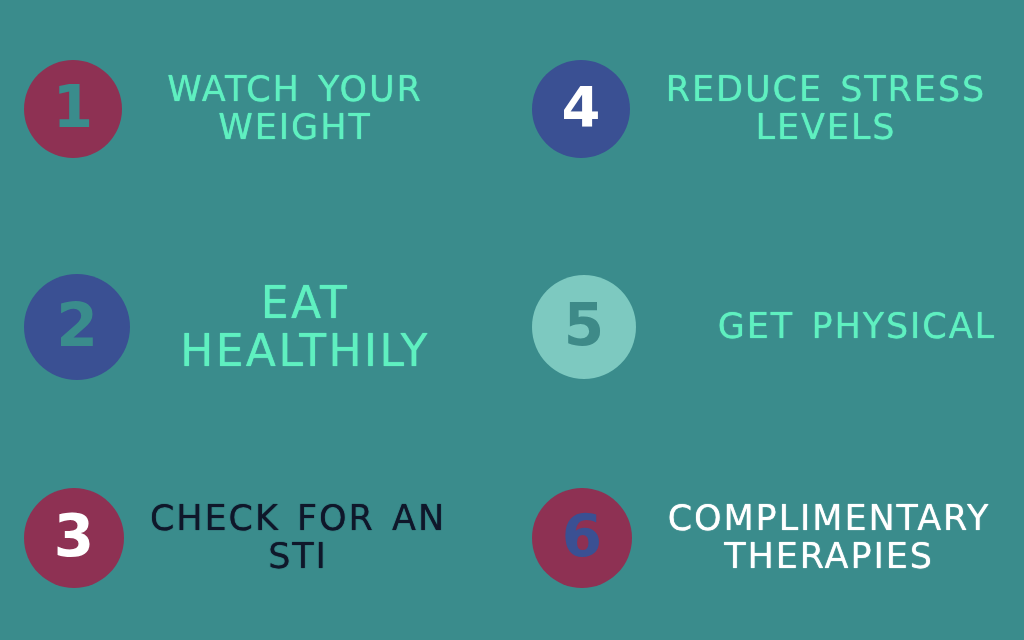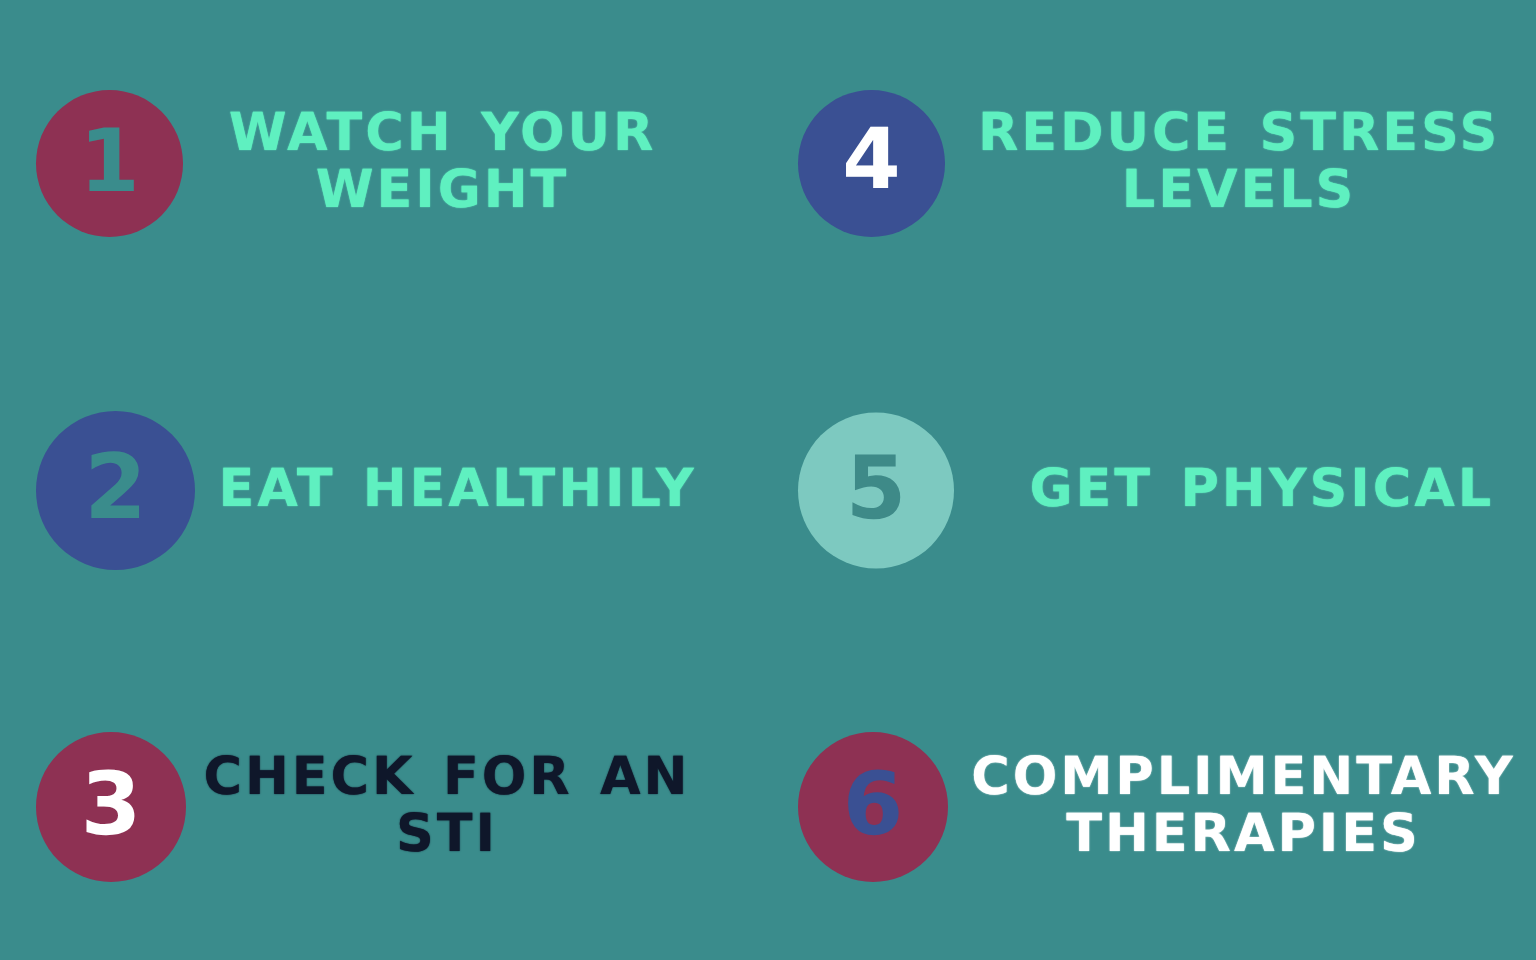--- a/index.html
+++ b/index.html
@@ -55,35 +55,35 @@
     font-family: "DejaVu Sans", sans-serif;
     font-weight: bold;
     line-height: 1;
     display: block;
     transform: translateY(-2px);
   }
 
   
   .tip-label {
     font-family: "DejaVu Sans", sans-serif;
-    font-weight: bold;
+    font-weight: normal;
     text-transform: uppercase;
     line-height: 1.08;
     text-align: center;
     letter-spacing: 0.055em;
     position: relative;
     z-index: 2;
     flex: 1 1 auto;
     text-shadow: 0 0 1px currentColor;
     word-spacing: 0.12em;
   }
 
   
   .s-1 .tip-label { font-size: 35px; margin-left: 12px; margin-right: 56px; }
-  .s-2 .tip-label { font-size: 35px; margin-left: -4px; margin-right: 28px; }
+  .s-2 .tip-label { font-size: 44px; margin-left: -4px; margin-right: 28px; }
   .s-3 .tip-label { font-size: 35px; margin-left: 6px;  margin-right: 46px; }
   .s-4 .tip-label { font-size: 35px; margin-left: 10px; margin-right: 12px; }
   .s-5 .tip-label { font-size: 35px; margin-left: 30px; margin-right: 28px; text-align: right; }
   .s-6 .tip-label { font-size: 35px; margin-left: 6px;  margin-right: 4px; }
 </style>
 </head>
 <body style="background: rgb(58, 140, 140);">
 
 <div id="infographic" style="background: rgb(58, 140, 140);">
 

